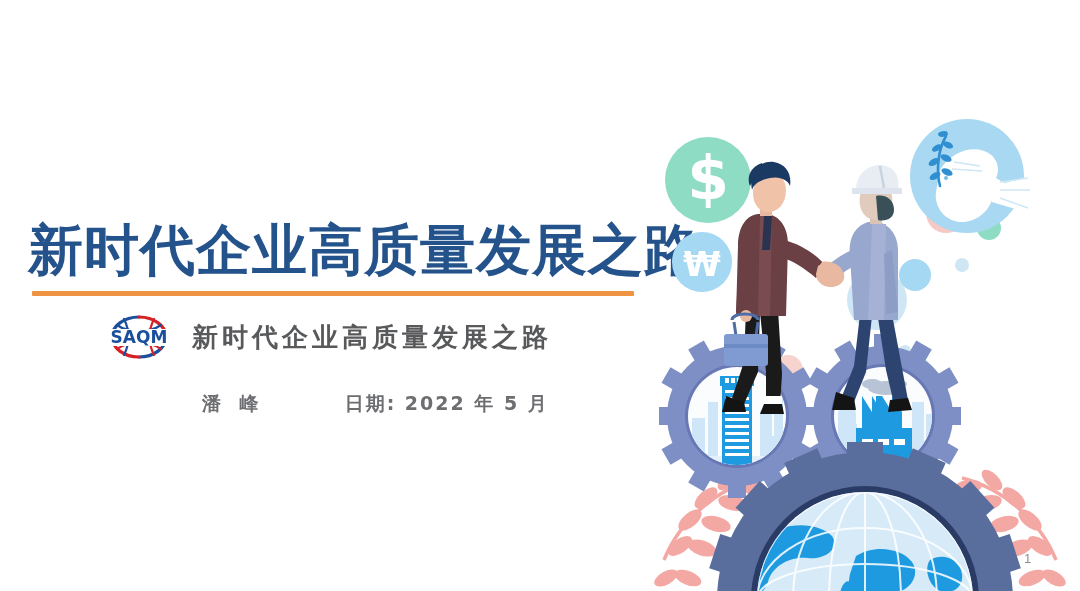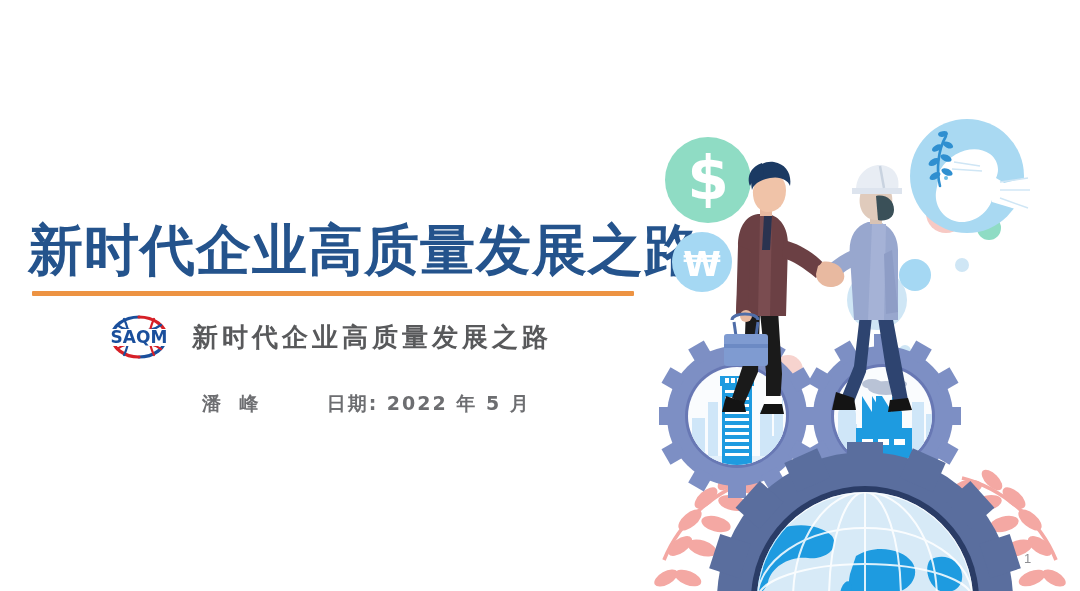--- a/index.html
+++ b/index.html
@@ -38,21 +38,21 @@
     font-family:"DejaVu Sans","Liberation Sans",sans-serif;white-space:nowrap;
   }
 
   .byline{
     position:absolute;left:182px;top:391px;
     display:flex;align-items:baseline;
     font-size:19px;font-weight:bold;color:#6D6E71;
     font-family:"DejaVu Sans","Liberation Sans",sans-serif;white-space:nowrap;
   }
   .byline .presenter{letter-spacing:6px;margin-left:20px;}
-  .byline .datetext{margin-left:62px;letter-spacing:2px;text-align:center;}
+  .byline .datetext{margin-left:80px;letter-spacing:2px;text-align:center;}
 
   
   .art{position:absolute;left:640px;top:0;width:440px;height:591px;}
   .art svg{display:block;}
 
   
   .page-num{
     position:absolute;left:1024px;top:551px;
     font-size:13px;color:#8E8F93;
     font-family:"Liberation Sans",sans-serif;

